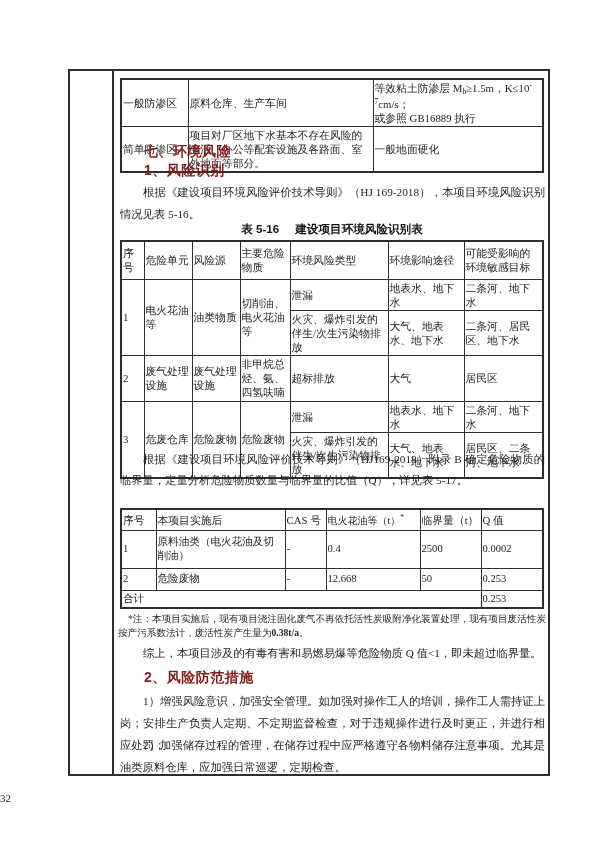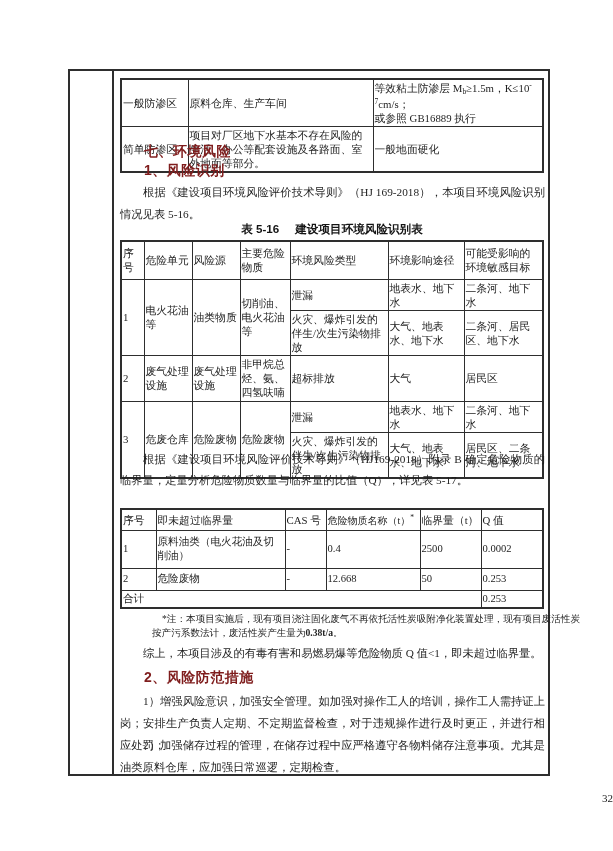--- a/index.html
+++ b/index.html
@@ -36,24 +36,24 @@
     position:absolute; left:6px; width:425px; font-size:11.3px; line-height:22px;
     text-align:justify; text-indent:23px;
   }
   .cap {
     position:absolute; left:6px; width:424px; text-align:center;
     font-family:"Liberation Sans","DejaVu Sans",sans-serif; font-weight:bold; font-size:11.6px; color:#141414;
   }
   .cap .lbl { margin-right:16px; }
   .note {
     position:absolute; left:4px; width:428px; font-size:9.6px; line-height:13.5px;
-    text-align:justify; text-indent:10px; color:#242424;margin-left:34px;
+    text-align:justify; text-indent:10px; color:#242424;
   }
   .note .nb { font-weight:bold; }
-  .pageno { position:absolute; left:0; top:792px; width:613px; text-align:right; font-size:11px; color:#222; }
+  .pageno { position:absolute; left:0; top:792px; width:613px; text-align:left; font-size:11px; color:#222; }
 </style>
 </head>
 <body>
 
 <div class="frame">
   <div class="vdiv"></div>
 
   <div class="content">
 
     <table class="tbl seepage">
@@ -156,24 +156,24 @@
         <col style="width:35px">
           <col style="width:129px">
           <col style="width:41px">
         <col style="width:94px">
           <col style="width:61px">
           <col>
       </colgroup>
       <tbody>
           <tr style="height:21px">
         <th>序号</th>
-        <th>即未超过临界量</th>
+        <th>本项目实施后</th>
         <th>CAS 号</th>
         <th class="nowrap" style="font-size:10px">
-          <span>危险物质名称（t）</span><sup>*</sup>
+          <span>电火花油等（t）</span><sup>*</sup>
         </th>
         <th>临界量（t）</th>
         <th>Q 值</th>
       </tr>
       <tr style="height:38px">
         <td>1</td>
         <td>原料油类（电火花油及切削油）</td>
         <td>-</td>
         <td>0.4</td>
         <td>2500</td>

